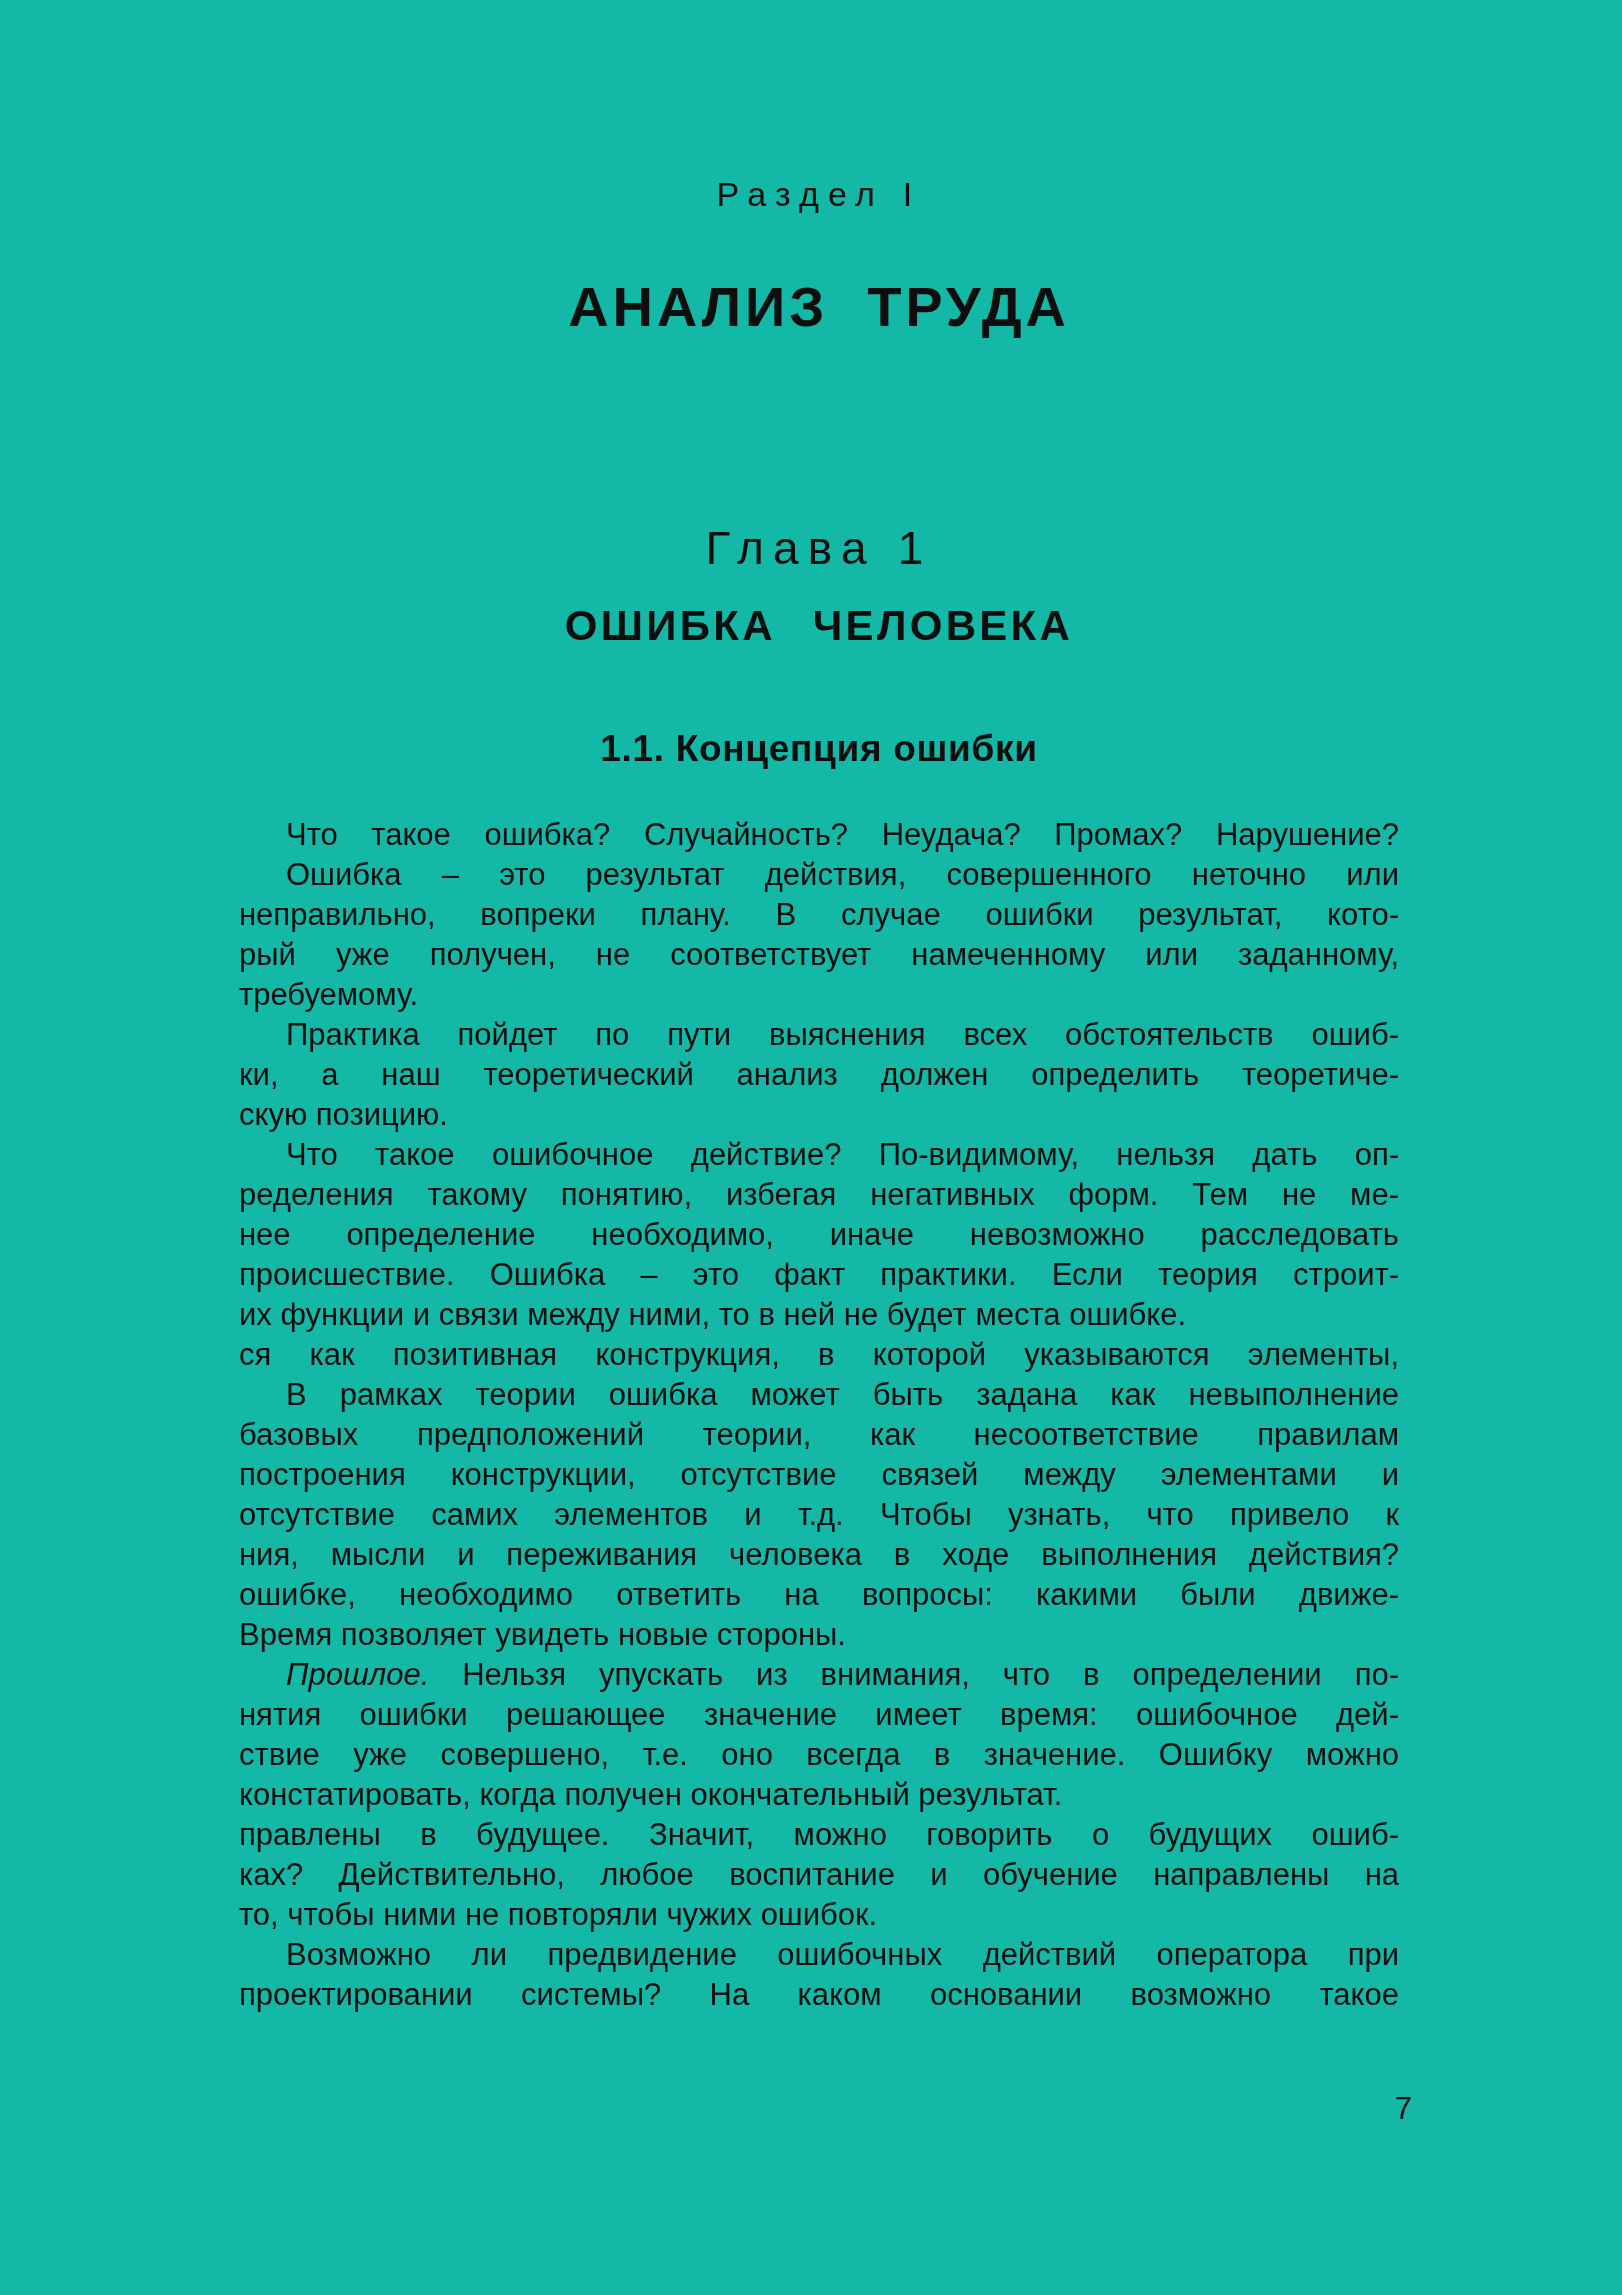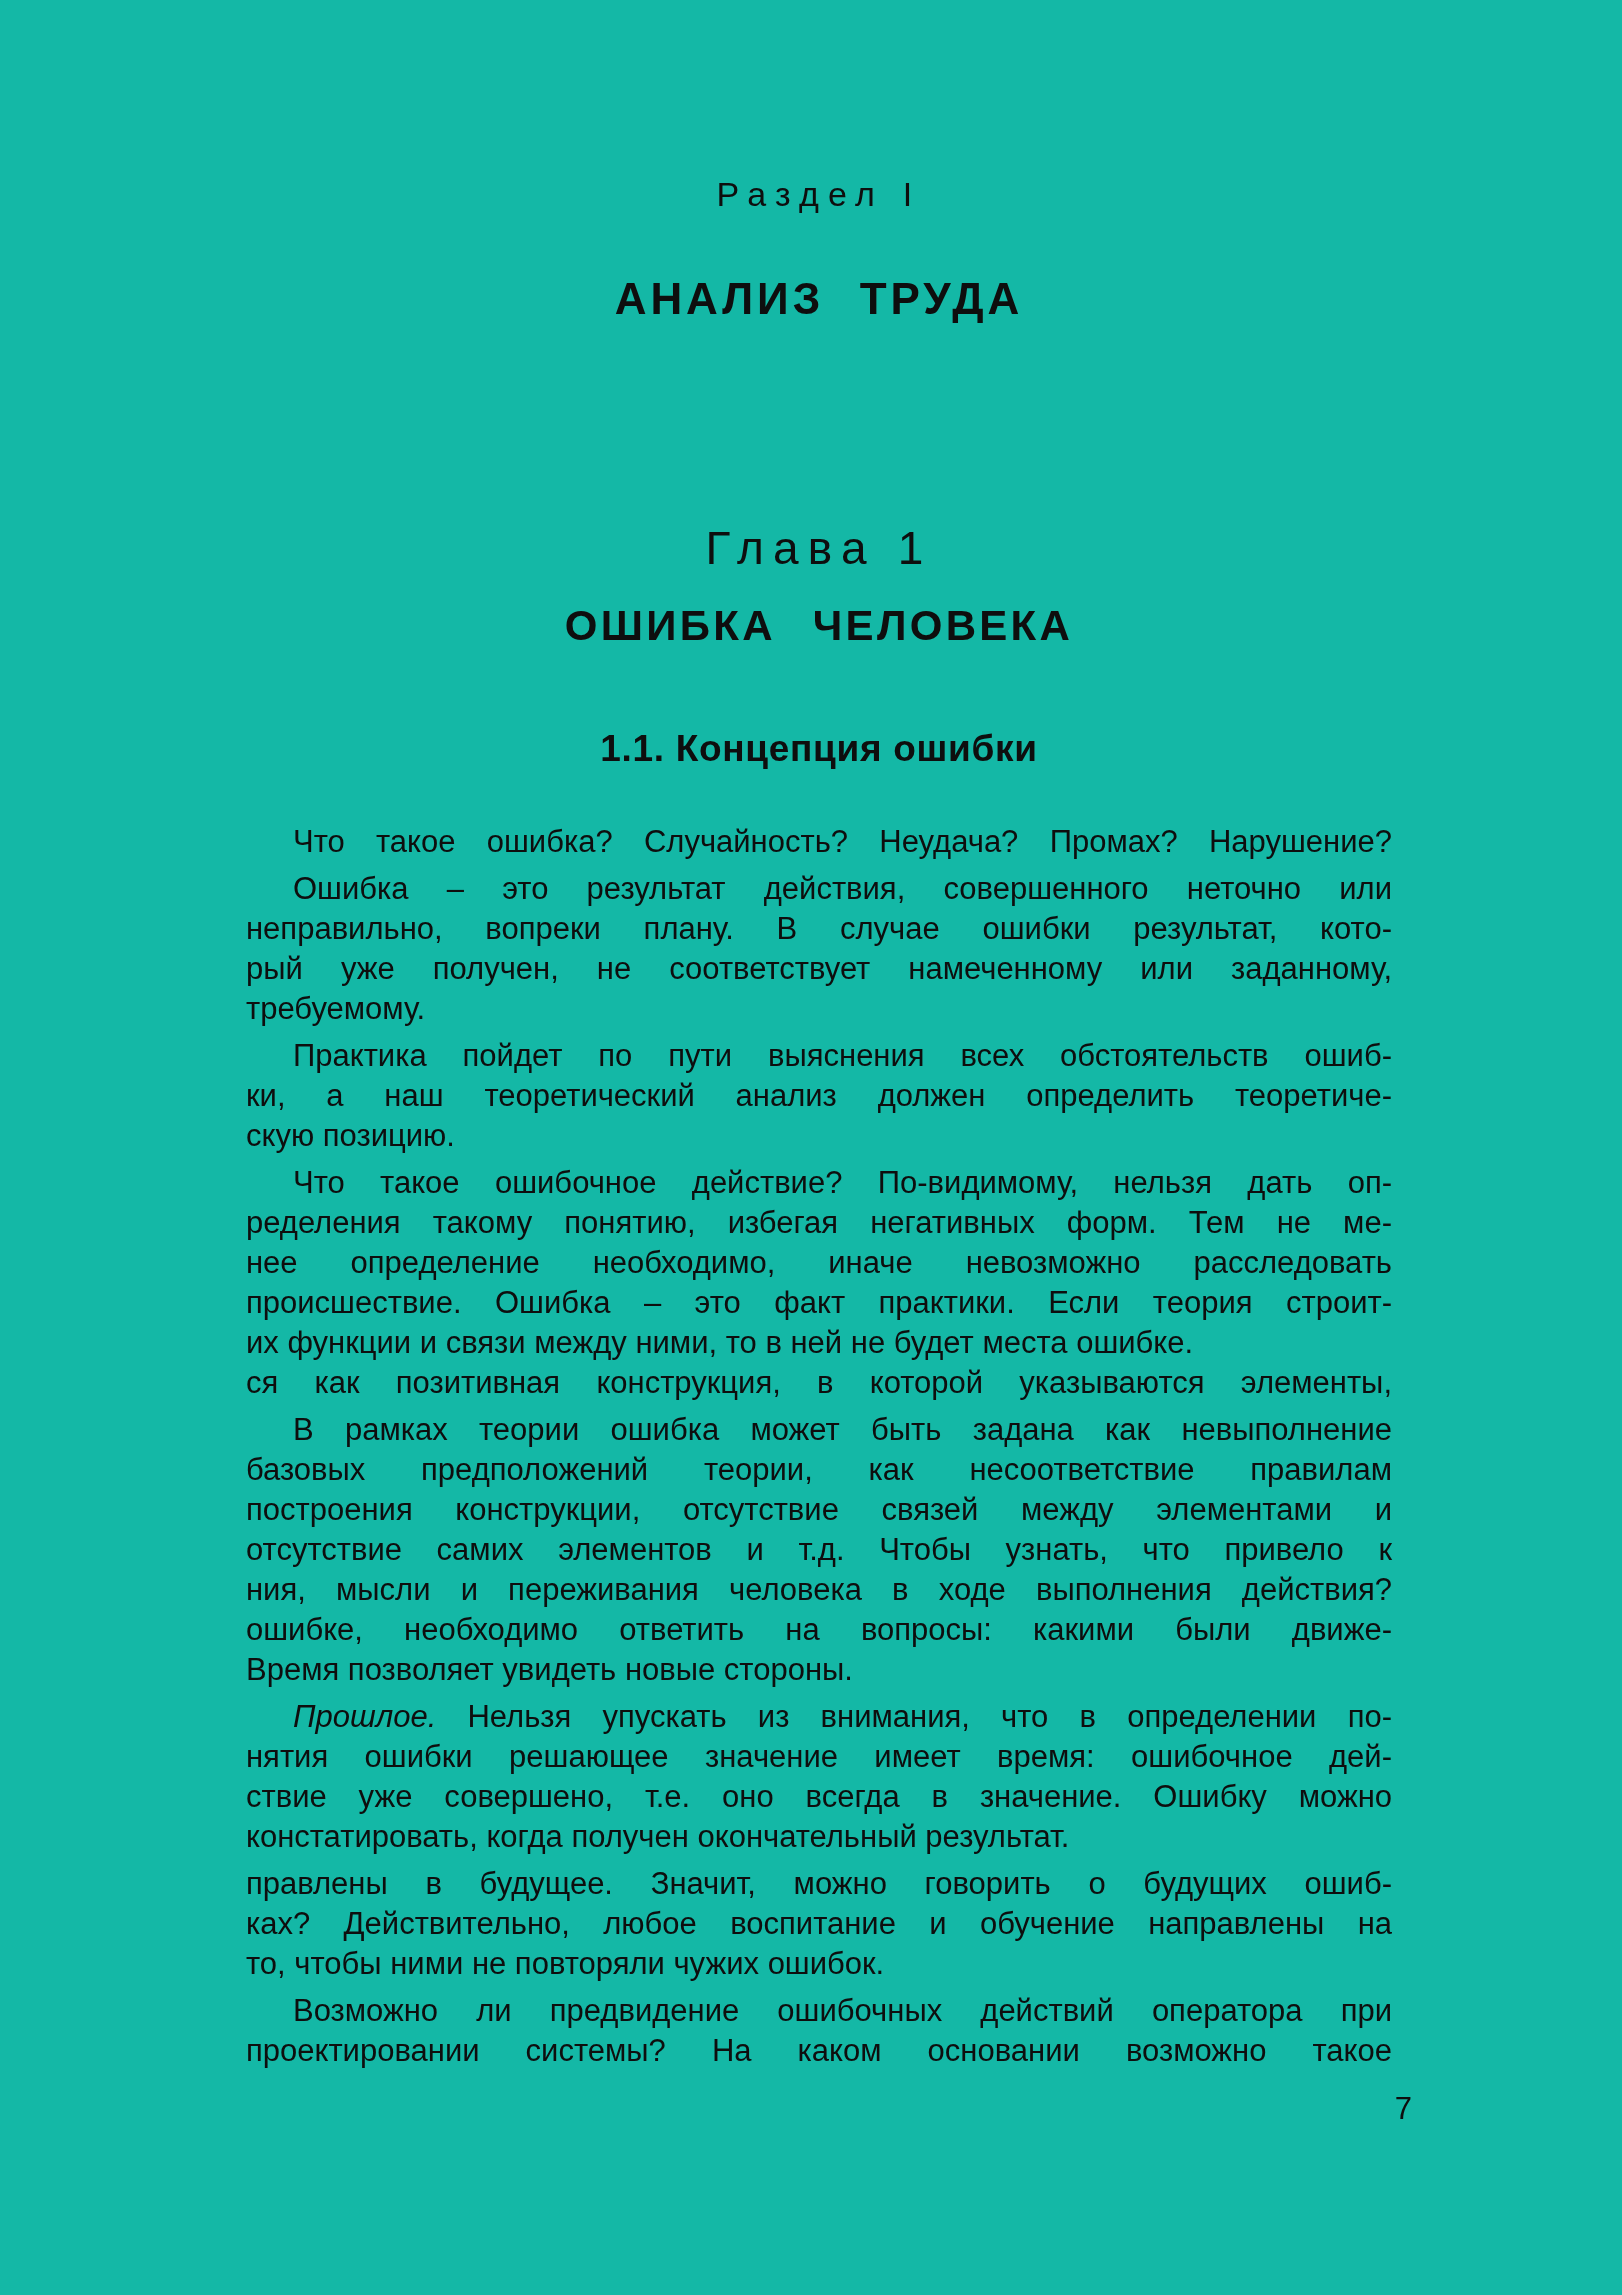--- a/index.html
+++ b/index.html
@@ -24,21 +24,21 @@
     white-space: nowrap;
   }
   .section-label {
     top: 175px;
     font-size: 34px;
     letter-spacing: 9.2px;
     font-weight: normal;
   }
   .section-title {
     top: 274px;
-    font-size: 44px;
+    font-size: 56px;
     font-weight: bold;
     letter-spacing: 3.9px;
     word-spacing: 19.6px;
   }
   .chapter-label {
     top: 521px;
     font-size: 46px;
     letter-spacing: 9.2px;
   }
   .chapter-title {
@@ -55,21 +55,21 @@
     letter-spacing: 0.7px;
   }
   .body-text {
     position: absolute;
     top: 815px;
     left: 239px;
     width: 1160px;
     font-size: 31px;
     line-height: 40px;
   }
-  .para { margin: 7px; }
+  .para { margin: 0; }
   .line {
     text-align: justify;
     text-align-last: justify;
     text-justify: inter-word;
     white-space: normal;
   }
   .line.first { text-indent: 47px; }
   .line.last { text-align-last: left; }
   .it { font-style: italic; }
   .page-number {

